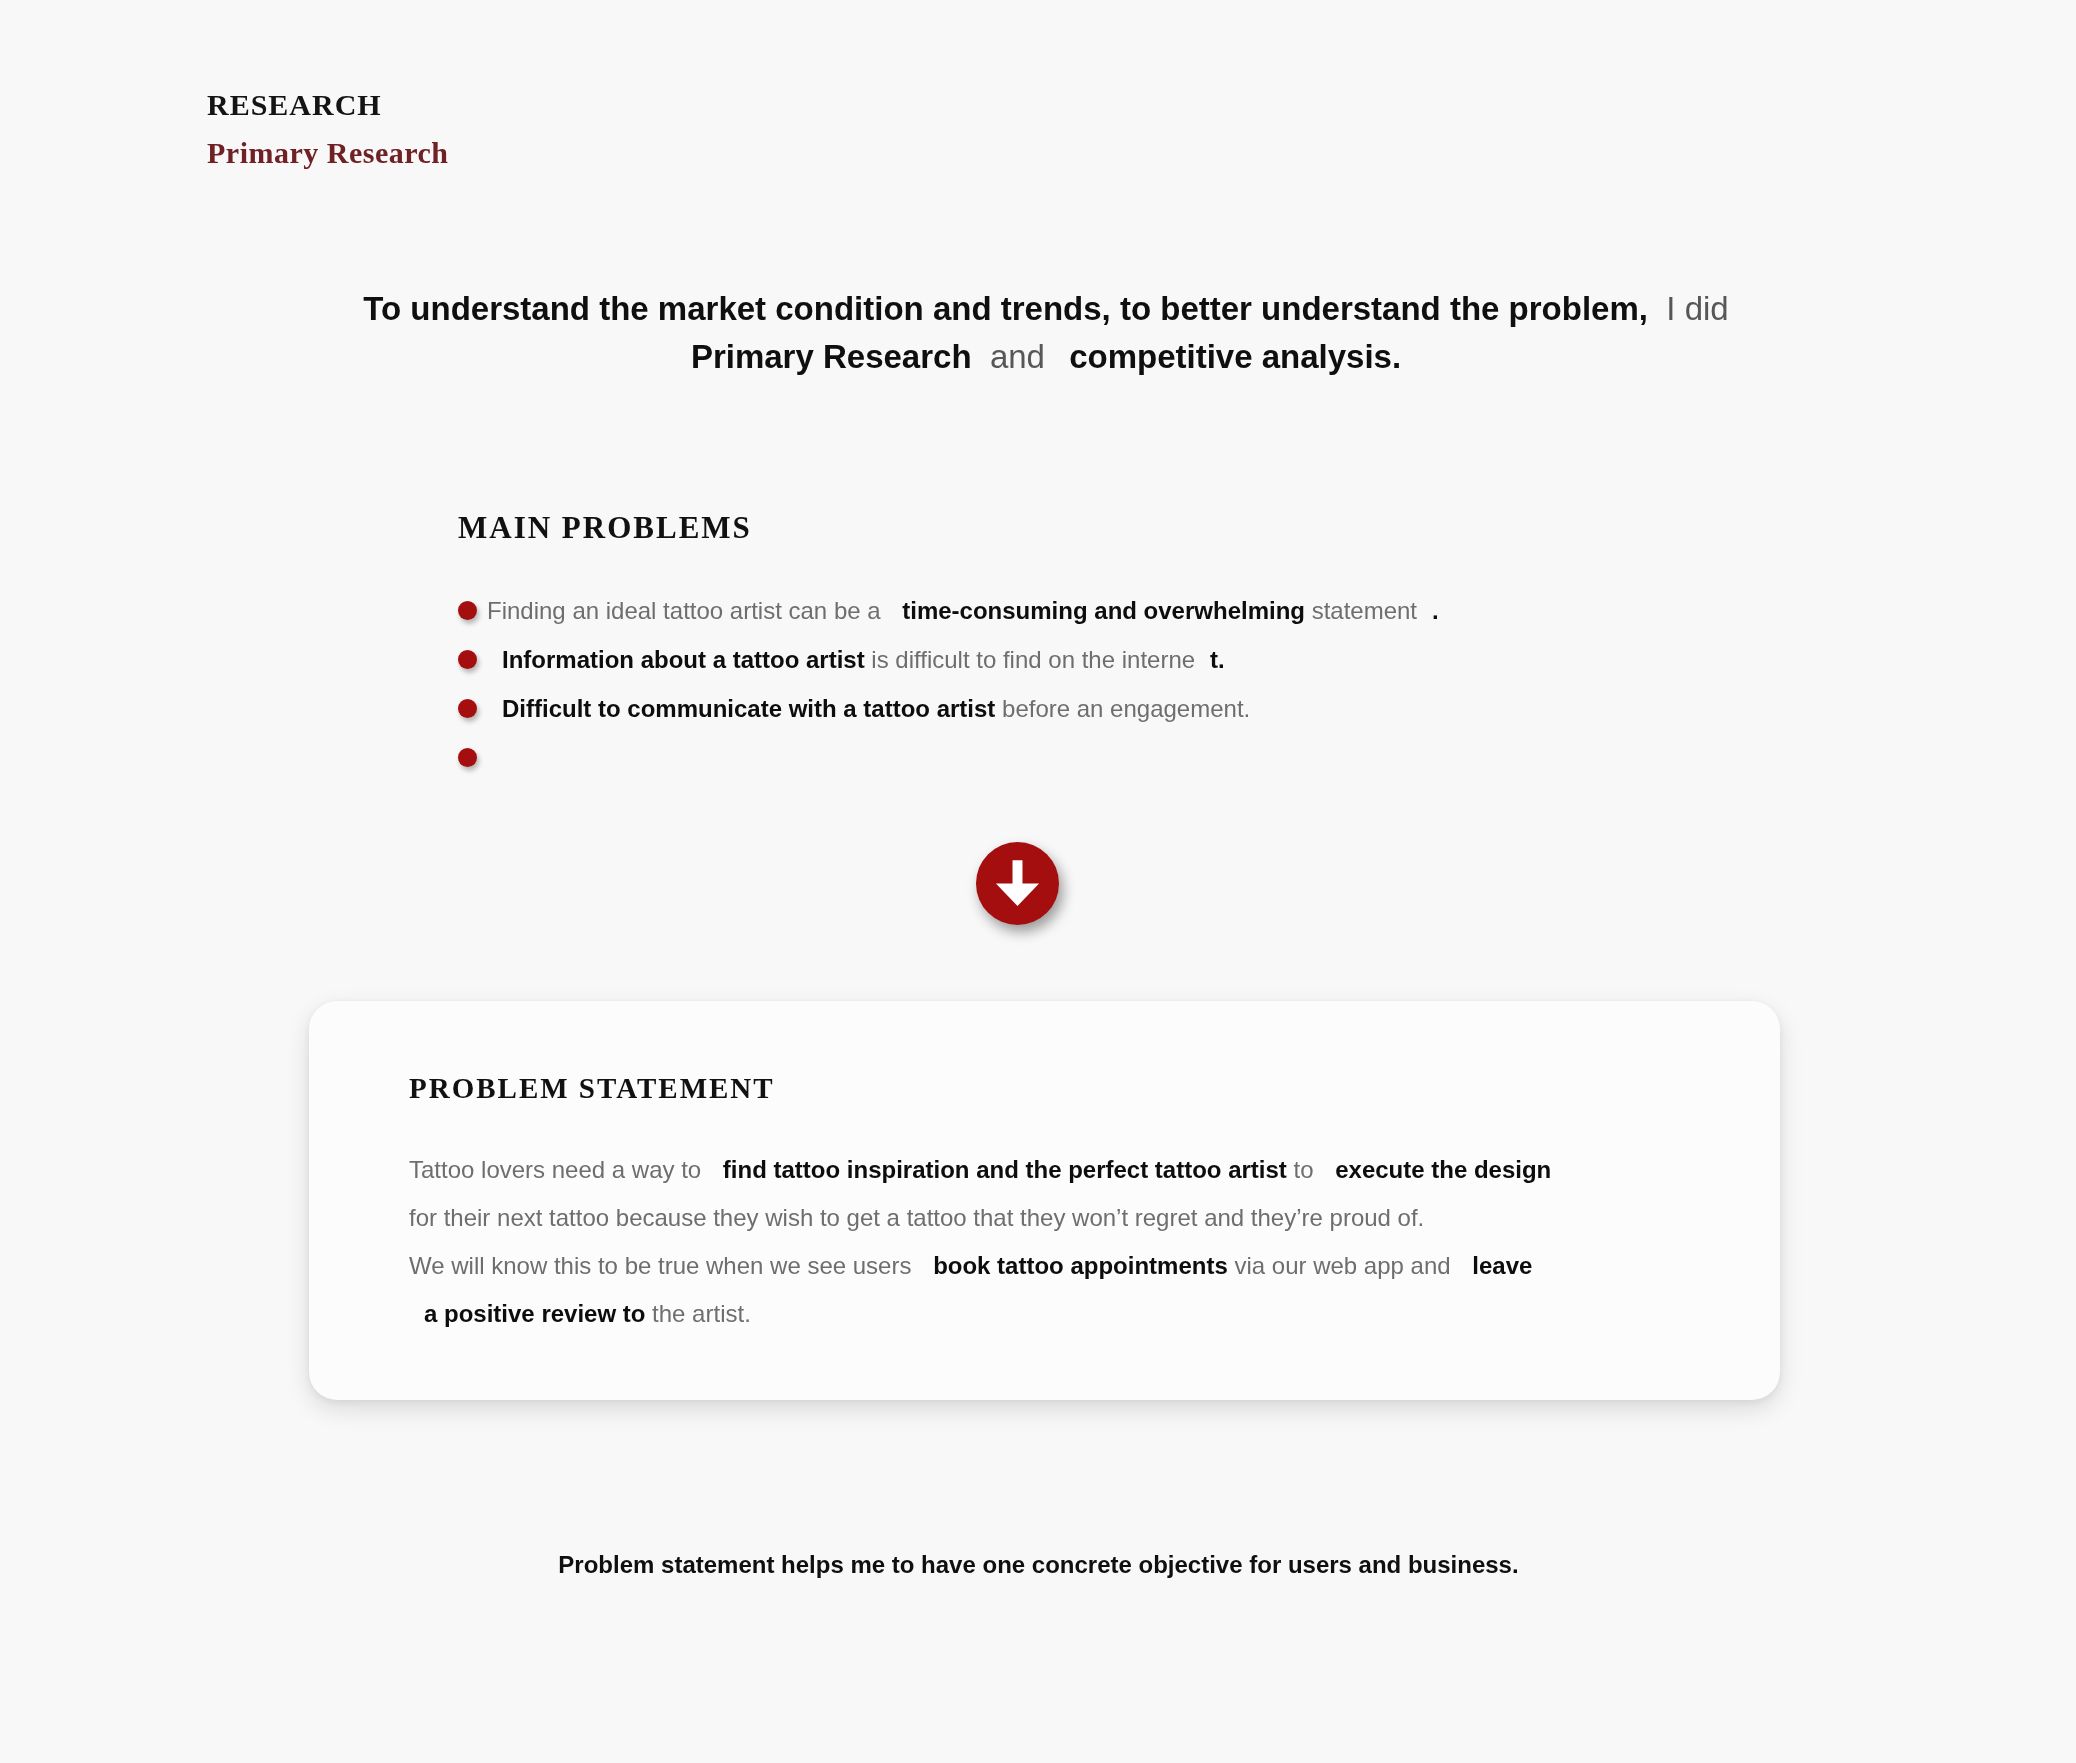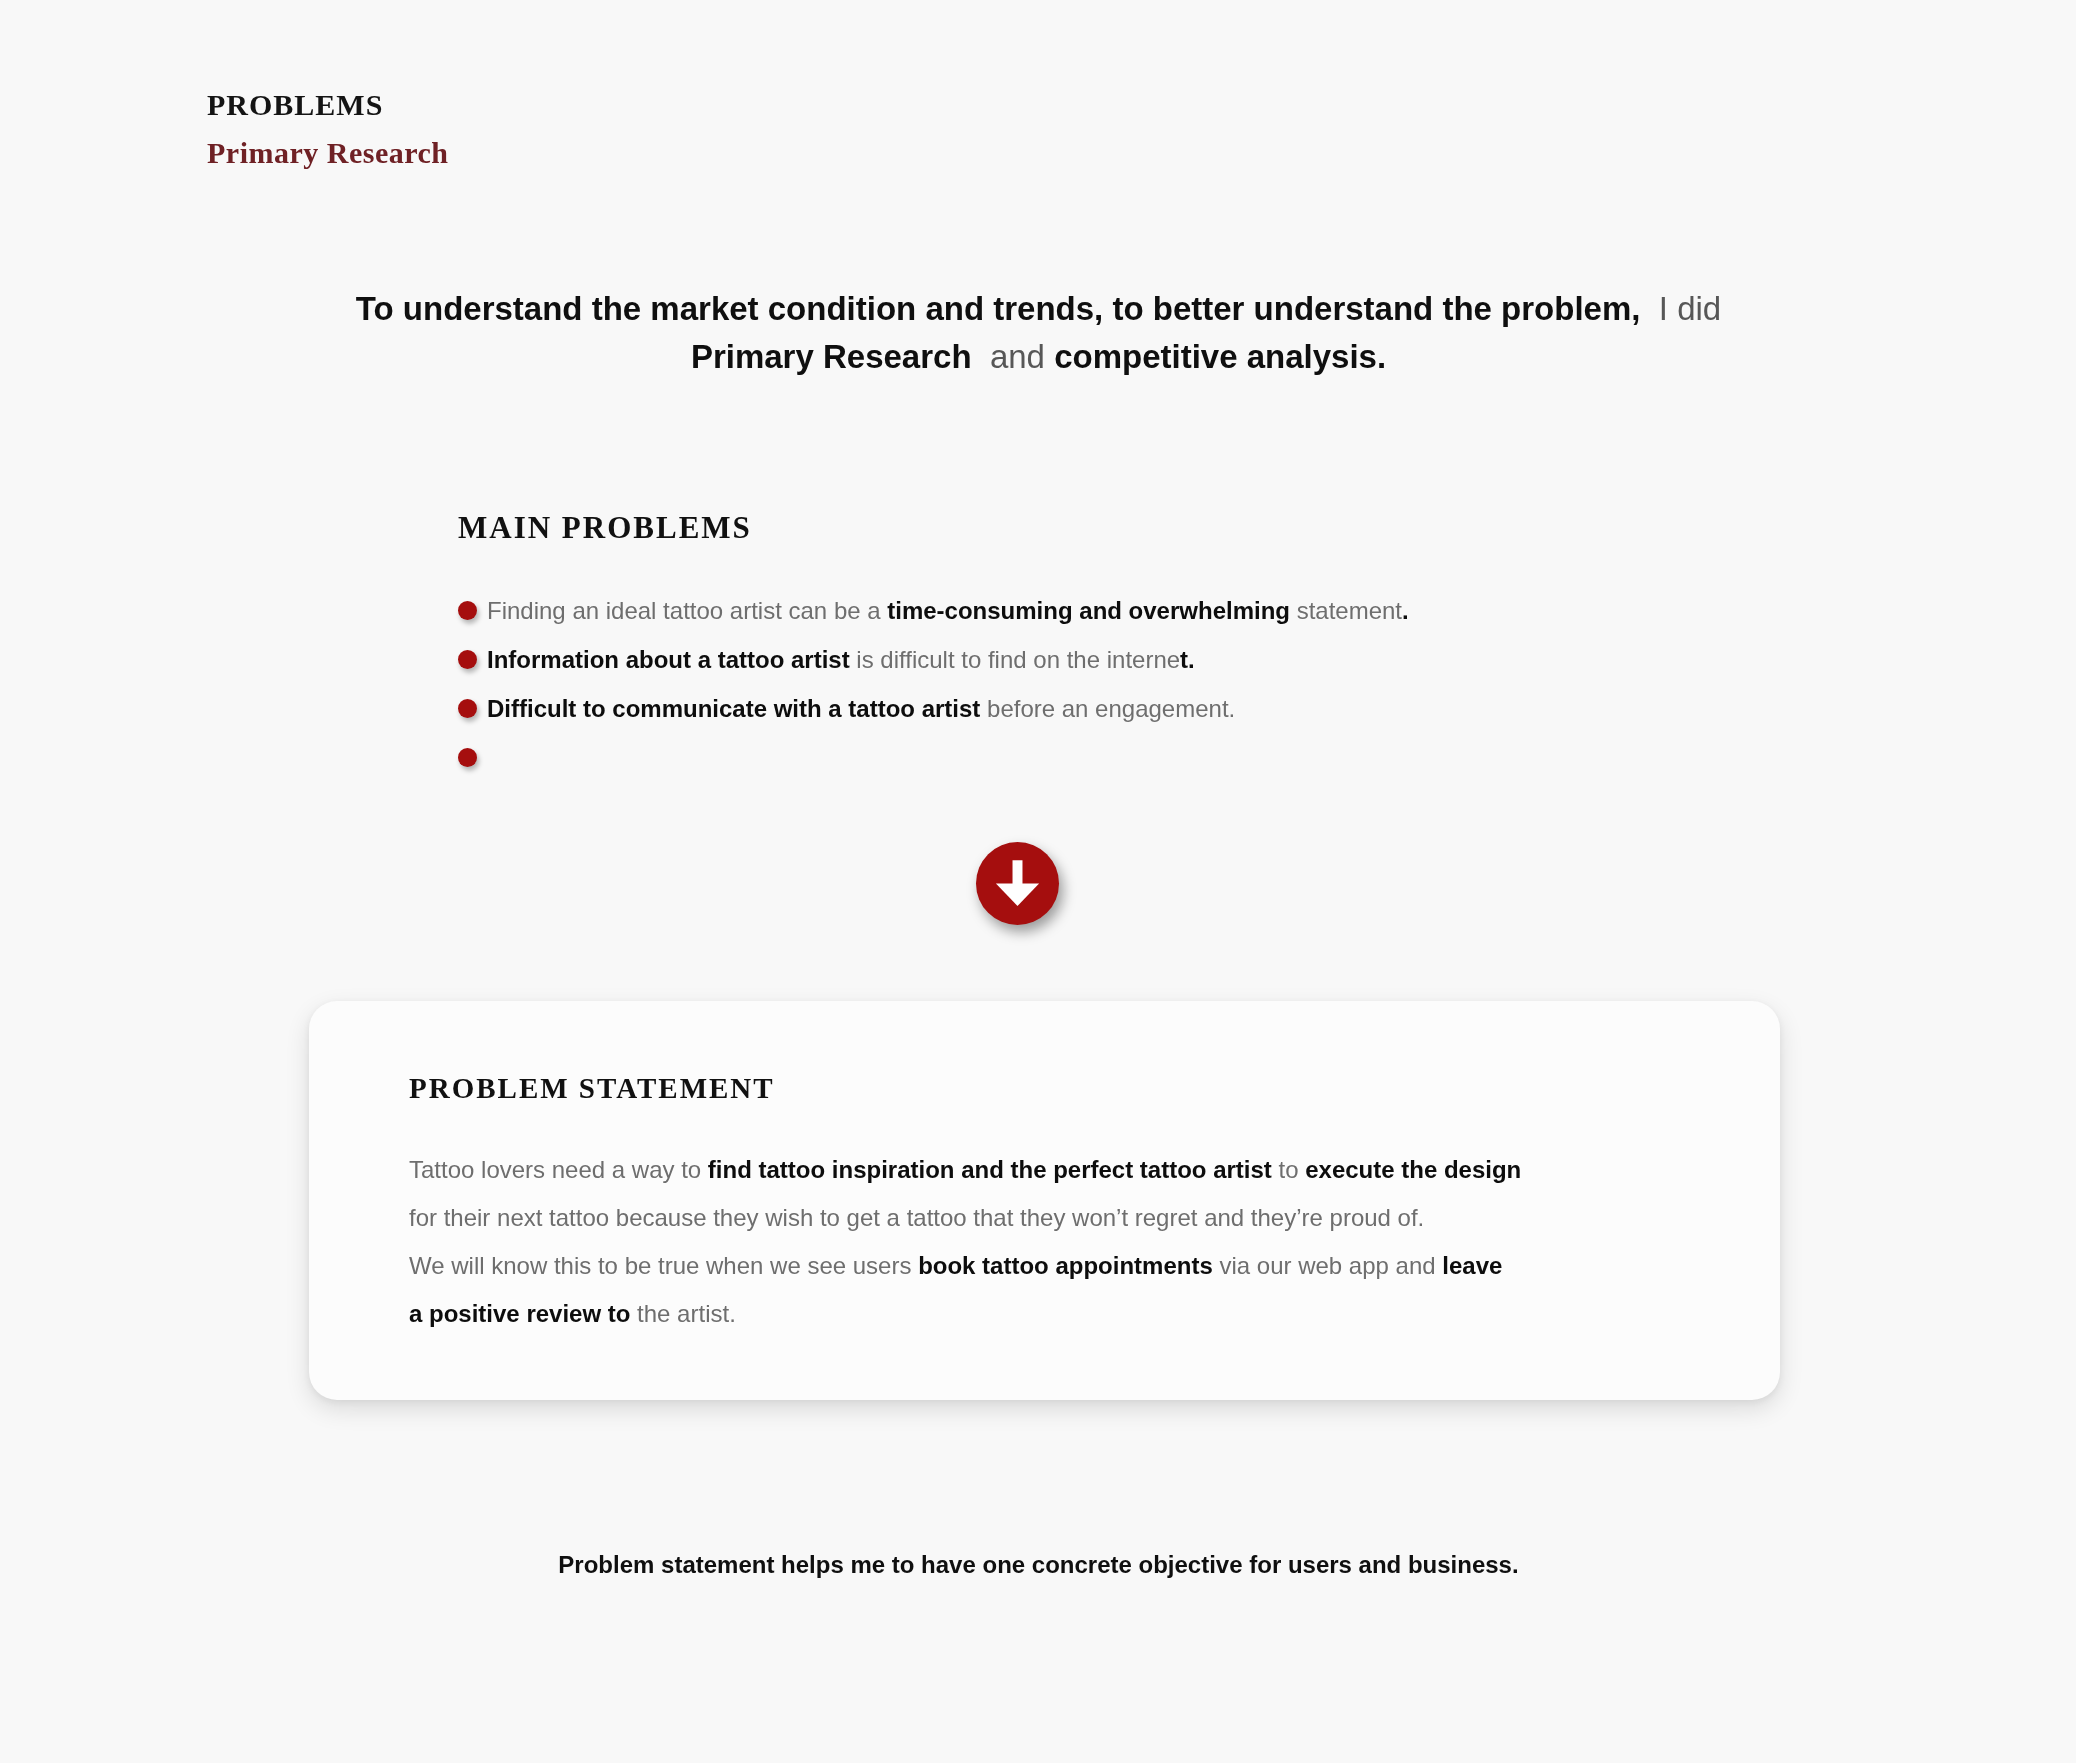--- a/index.html
+++ b/index.html
@@ -48,21 +48,21 @@
   .problems ul{list-style:none;margin-top:41px;}
   .problems li{
     display:flex;align-items:center;height:49px;
     font-size:24px;white-space:pre-wrap;
   }
   .bullet-dot{
     flex:0 0 auto;width:19px;height:19px;border-radius:50%;
     background:var(--accent-red);margin-right:10px;
     box-shadow:2px 3.5px 5px rgba(0,0,0,0.28);
   }
-  .seg-k{color:var(--ink);font-weight:700;}
+  .seg-k{color:var(--ink);font-weight:700;margin-left:15px;}
   .seg-g{color:var(--gray);font-weight:400;margin-top:8px;}
 
   
   .arrow-badge{
     position:absolute;left:976px;top:842px;width:83px;height:83px;
     border-radius:50%;background:var(--accent-red);
     box-shadow:4px 7px 13px rgba(0,0,0,0.38);
     display:flex;align-items:center;justify-content:center;
   }
   .arrow-badge svg{width:100%;height:100%;display:block;}
@@ -83,21 +83,21 @@
 
   
   .footer-note{
     position:absolute;left:0;top:1551px;width:100%;
     text-align:center;font-size:24px;font-weight:700;color:#0f0f0f;
   }
 </style>
 </head>
 <body>
 
-<h1 class="eyebrow serif">PROBLEMS</h1>
+<h1 class="eyebrow serif">RESEARCH</h1>
 <h2 class="subhead serif">Primary Research</h2>
 
 <div class="headline"><span class="seg-k">To understand the market condition and trends, to better understand the problem,</span><span class="seg-g">  I did</span><br><span class="seg-k">Primary Research</span><span class="seg-g">  and </span><span class="seg-k">competitive analysis.</span></div>
 
 <section class="problems">
   <h2 class="serif">MAIN PROBLEMS</h2>
   <ul>
     <li>
       <span class="bullet-dot"></span>
       <span><span class="seg-g">Finding an ideal tattoo artist can be a </span><span class="seg-k">time-consuming and overwhelming</span><span class="seg-g"> statement</span><span class="seg-k">.</span></span>

